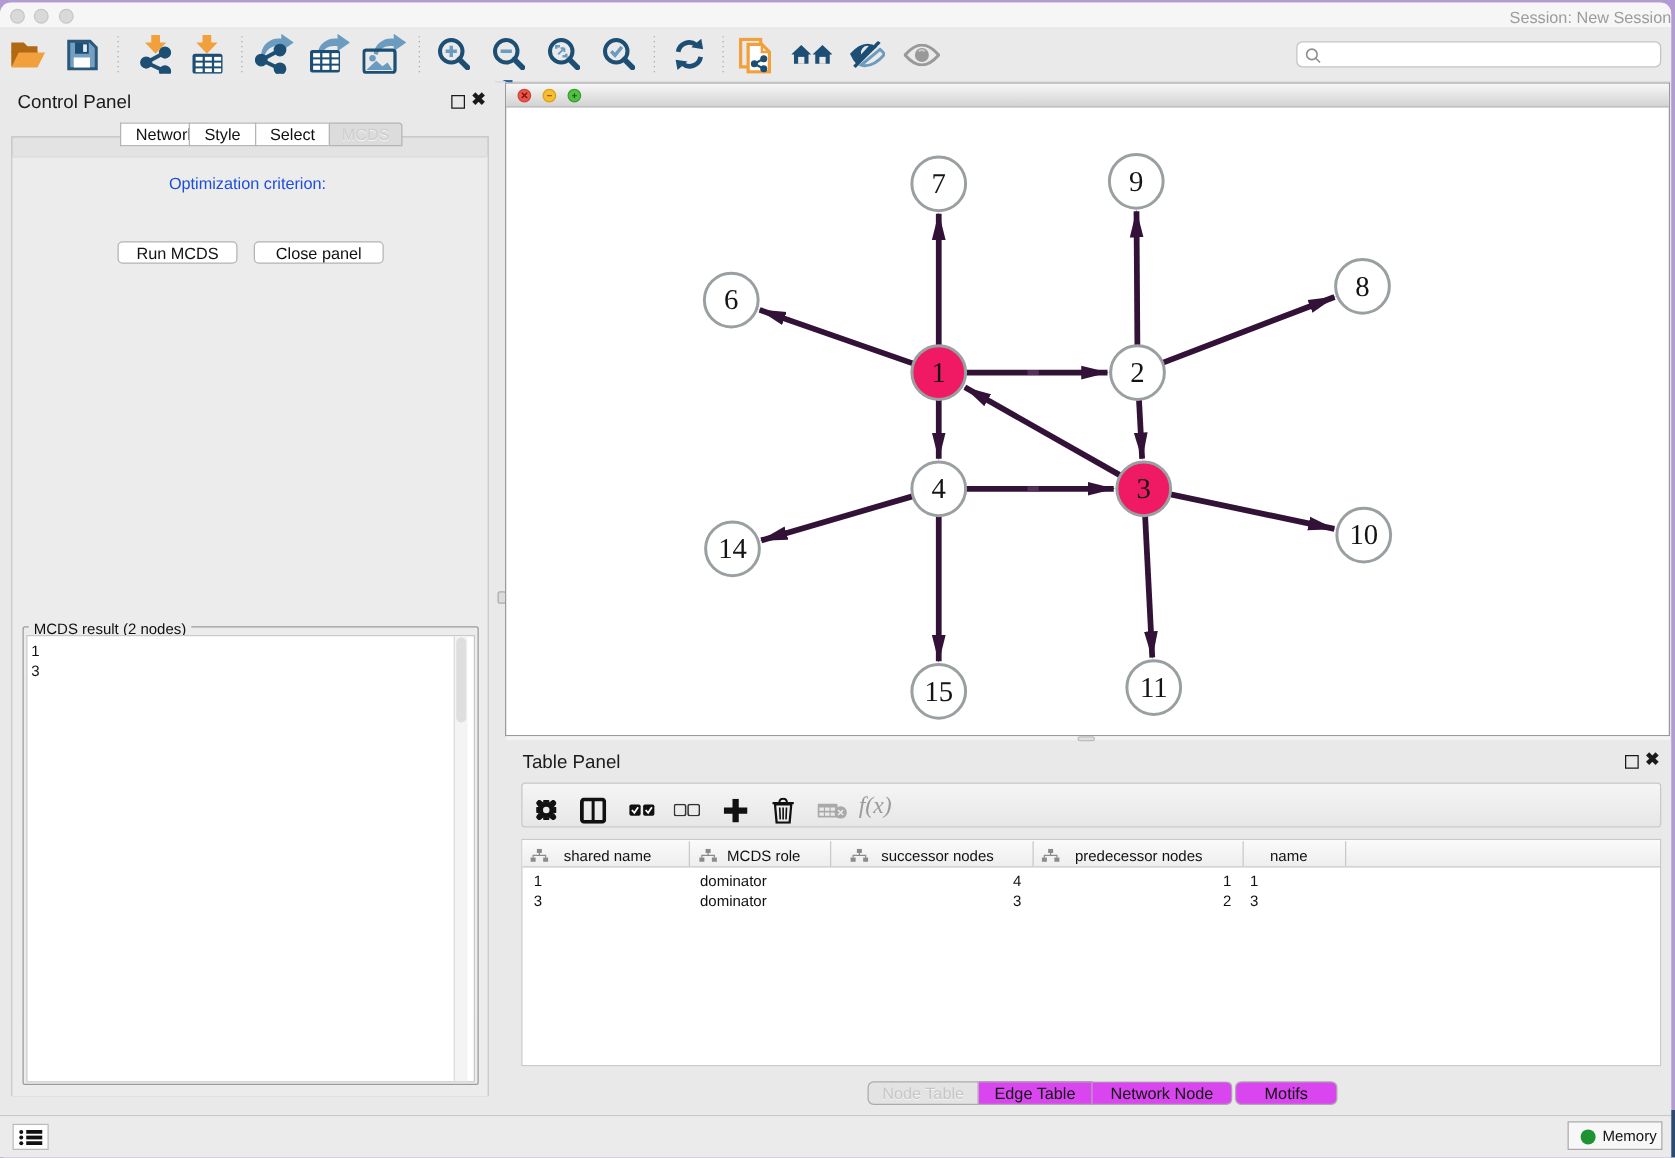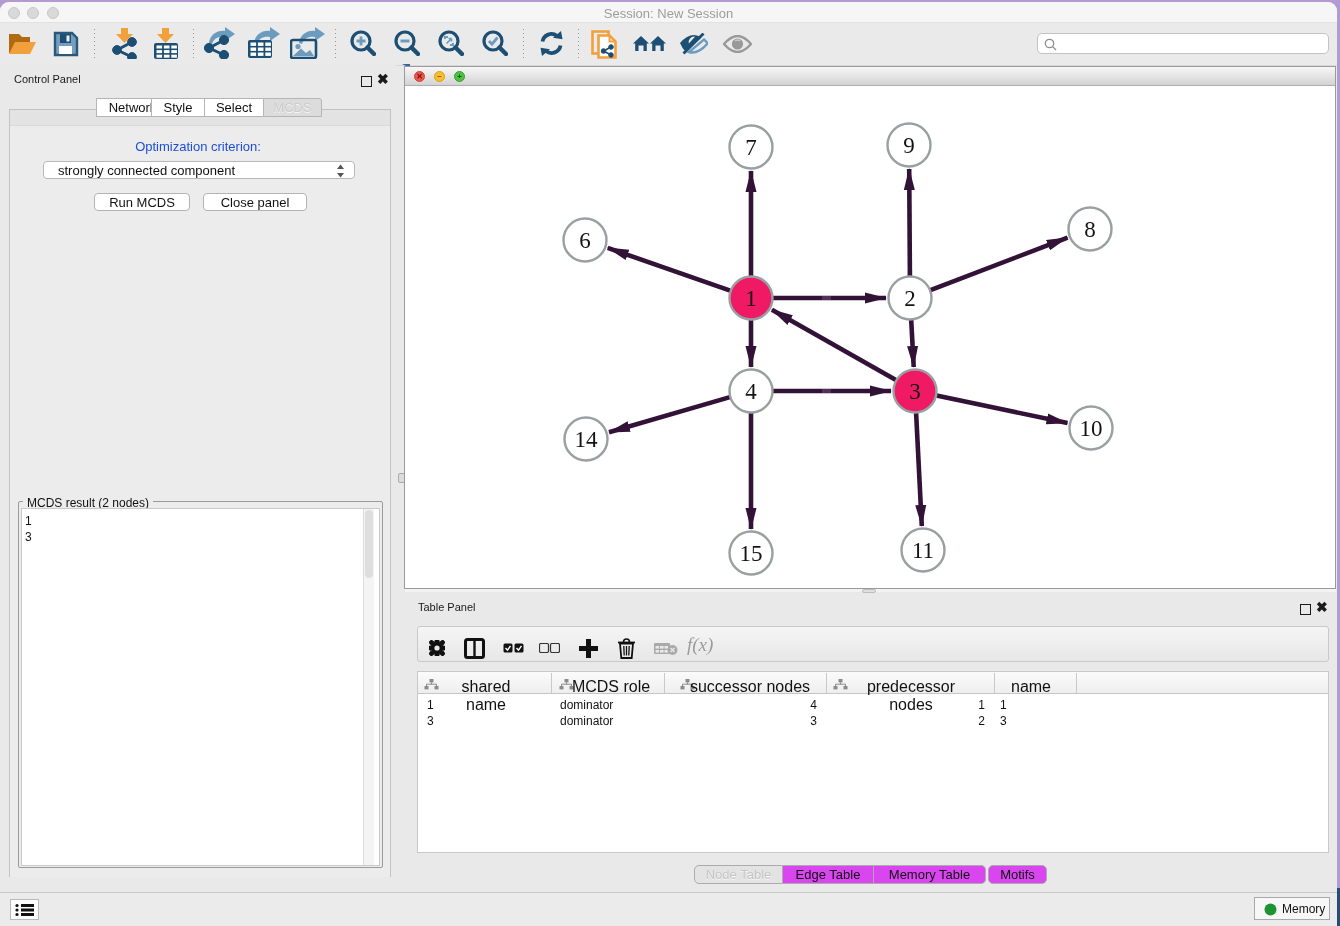--- a/index.html
+++ b/index.html
@@ -3,27 +3,27 @@
 <style>
 *{margin:0;padding:0;box-sizing:border-box}
 html,body{width:1340px;height:926px;overflow:hidden}
 body{background:#b19bd2;font-family:"Liberation Sans",sans-serif;position:relative}
 .abs{position:absolute}
 #blue-br{right:0;bottom:0;width:4px;height:38px;background:#2c4a72}
 #blue-bl{left:0;bottom:0;width:3px;height:5px;background:#2c4a72}
 #win{left:0;top:2px;width:1337px;height:924px;background:#e9e9e9;border-radius:9px 9px 0 0;overflow:hidden}
 #titlebar{left:0;top:0;width:100%;height:21px;background:#f6f6f6;border-bottom:1px solid #e2e2e2}
 .tl{top:5px;width:12px;height:12px;border-radius:50%;background:#d9d9d9;border:1px solid #c7c7c7}
-#title{width:100%;text-align:center;top:4px;font-size:13px;color:#9c9c9c}
+#title{width:100%;text-align:right;top:4px;font-size:13px;color:#9c9c9c}
 #toolbar{left:0;top:21px;width:100%;height:43px;background:#eaeaea;border-bottom:1px solid #d8d8d8}
 .sep{top:6px;height:31px;width:1px;background-image:linear-gradient(#969696 1px,transparent 1px);background-size:1px 4px}
 #search{left:1037px;top:10px;width:292px;height:21px;background:#fff;border:1px solid #c3c3c6;border-radius:5px}
 
 #cpanel{left:0;top:62px;width:396px;height:830px;background:#e9e9e9}
-.phead{font-size:11px;color:#1a1a1a}
+.phead{font-size:15px;color:#1a1a1a}
 .flt{width:11px;height:11px;border:1.5px solid #1a1a1a;background:transparent}
 .xbt{font-size:14px;font-weight:bold;color:#1a1a1a}
 .tab{top:34px;height:19px;background:#fff;border:1px solid #b5b5b5;border-right:none;font-size:13px;text-align:center;line-height:18px;color:#111}
 #tab-mcds{background:#dcdcdc;color:#cdcdcd;text-shadow:0 1px 0 #f4f4f4;border-right:1px solid #b5b5b5;border-radius:0 3px 0 0}
 #cpouter{left:9px;top:45px;width:382px;height:768px;border:1px solid #c2c2c2;background:#e3e3e3}
 #cpinner{left:10px;top:61px;width:380px;height:752px;background:#ececec;border-top:1px solid #d9d9d9}
 #optlbl{left:0;top:75px;width:396px;text-align:center;font-size:13px;color:#1d4ed8}
 #dd{left:43px;top:97px;width:312px;height:18px;background:#fff;border:1px solid #b9b9b9;border-radius:4px;font-size:13px;line-height:17px;padding-left:14px;color:#111}
 .btn{top:129px;height:18px;background:#fff;border:1px solid #b3b3b3;border-radius:4px;font-size:13px;text-align:center;line-height:17px;color:#111}
 #grp{left:18px;top:437px;width:365px;height:367px;border:1px solid #9b9b9b;border-radius:2px}
@@ -40,21 +40,21 @@
 .mac{top:4px;width:11px;height:11px;border-radius:50%;font-size:8px;font-weight:bold;text-align:center;line-height:10px}
 #ntitletext{width:100%;text-align:center;top:3px;font-size:13px;color:#1a1a1a}
 #nshadow{left:405px;top:587px;width:931px;height:3px;background:#f3f3f3}
 #hsplit{left:862px;top:587px;width:14px;height:4px;background:#e0e0e0;border:1px solid #bdbdbd;border-radius:2px}
 
 #tpanel{left:404px;top:592px;width:933px;height:298px;background:#e9e9e9}
 #ttool{left:417px;top:624px;width:912px;height:36px;background:linear-gradient(#f5f5f5,#e7e7e7);border:1px solid #c9c9c9;border-radius:3px}
 #ttable{left:417px;top:669px;width:912px;height:182px;background:#fff;border:1px solid #c9c9c9}
 #thead{left:0;top:0;width:100%;height:22px;background:linear-gradient(#fbfbfb,#eeeeee);border-bottom:1px solid #c6c6c6}
 .hsep{top:1px;height:20px;width:1px;background:#c9c9c9}
-.hlbl{top:6px;font-size:16px;color:#111;text-align:center}
+.hlbl{top:6px;font-size:12px;color:#111;text-align:center}
 .cell{font-size:12px;color:#111}
 .ttab{top:863px;height:19px;background:#d946ef;border:1px solid #ababab;font-size:13px;text-align:center;line-height:18px;color:#111}
 #tt-node{background:#e3e3e3;color:#c6c6c6;text-shadow:0 1px 0 #f6f6f6;border-radius:5px 0 0 5px}
 #tt-net{border-radius:0 5px 5px 0}
 #tt-motifs{border-radius:5px}
 #statusline{left:0;top:890px;width:1337px;height:1px;background:#c8c8c8}
 #statusbar{left:0;top:891px;width:1337px;height:33px;background:#ebebeb}
 #listbtn{left:10px;top:897px;width:29px;height:21px;background:#fdfdfd;border:1px solid #b9b9b9}
 #membtn{left:1254px;top:895px;width:76px;height:23px;background:#f7f7f7;border:1px solid #a9a9a9;font-size:12px;color:#111}
 </style></head>
@@ -222,26 +222,20 @@
   <div class="abs phead" style="left:14px;top:9px">Control Panel</div>
   <div class="abs flt" style="left:361px;top:12px"></div>
   <div class="abs xbt" style="left:377px;top:7px">✖</div>
   <div class="abs" id="cpouter"></div>
   <div class="abs" id="cpinner"></div>
   <div class="abs tab" style="left:96px;width:72px">Network</div>
   <div class="abs tab" style="left:151px;width:53px">Style</div>
   <div class="abs tab" style="left:204px;width:59px">Select</div>
   <div class="abs tab" id="tab-mcds" style="left:263px;width:59px">MCDS</div>
   <div class="abs" id="optlbl">Optimization criterion:</div>
-  <div class="abs" id="dd">strongly connected component
-    <svg width="9" height="14" style="position:absolute;right:9px;top:2px" viewBox="0 0 9 14">
-          <path d="M4.5 0.5 L8 5 H1 Z" fill="#555"></path>
-          <path d="M4.5 13.5 L8 9 H1 Z" fill="#555"></path>
-        </svg>
-  </div>
   <div class="abs btn" style="left:94px;width:96px">Run MCDS</div>
   <div class="abs btn" style="left:203px;width:104px">Close panel</div>
   <div class="abs" id="grp"></div>
   <div class="abs" id="grplbl">MCDS result (2 nodes)</div>
   <div class="abs" id="grpwhite"></div>
   <div class="abs" id="grpsb"></div>
   <div class="abs" id="grpthumb"></div>
   <div class="abs" id="grptext">1<br>3</div>
 </div>
 <div class="abs" id="spl-h"></div>
@@ -411,22 +405,22 @@
   <div class="abs cell" style="left:497px;top:26px;width:70px;text-align:right">1</div>
   <div class="abs cell" style="left:582px;top:26px">1</div>
   <div class="abs cell" style="left:9px;top:42px">3</div>
   <div class="abs cell" style="left:142px;top:42px">dominator</div>
   <div class="abs cell" style="left:329px;top:42px;width:70px;text-align:right">3</div>
   <div class="abs cell" style="left:497px;top:42px;width:70px;text-align:right">2</div>
   <div class="abs cell" style="left:582px;top:42px">3</div>
 </div>
 <div class="abs ttab" id="tt-node" style="left:694px;width:89px">Node Table</div>
 <div class="abs ttab" style="left:783px;width:91px;border-left:none">Edge Table</div>
-<div class="abs ttab" id="tt-net" style="left:874px;width:112px;border-left:none">Memory Table</div>
-<div class="abs ttab" id="tt-motifs" style="left:988px;width:59px">Motifs</div>
+<div class="abs ttab" id="tt-net" style="left:874px;width:112px;border-left:none">Network Node</div>
+<div class="abs ttab" id="tt-motifs" style="left:988px;width:82px">Motifs</div>
 <div class="abs" id="statusline"></div>
 <div class="abs" id="statusbar"></div>
 <div class="abs" id="listbtn">
       <svg width="19" height="14" viewBox="0 0 19 14" style="position:absolute;left:4px;top:3px">
 <circle cx="2" cy="2.5" r="1.6" fill="#111"></circle>
         <rect x="6" y="1" width="13" height="3" fill="#111"></rect>
 <circle cx="2" cy="7" r="1.6" fill="#111"></circle>
         <rect x="6" y="5.5" width="13" height="3" fill="#111"></rect>
 <circle cx="2" cy="11.5" r="1.6" fill="#111"></circle>
         <rect x="6" y="10" width="13" height="3" fill="#111"></rect>

